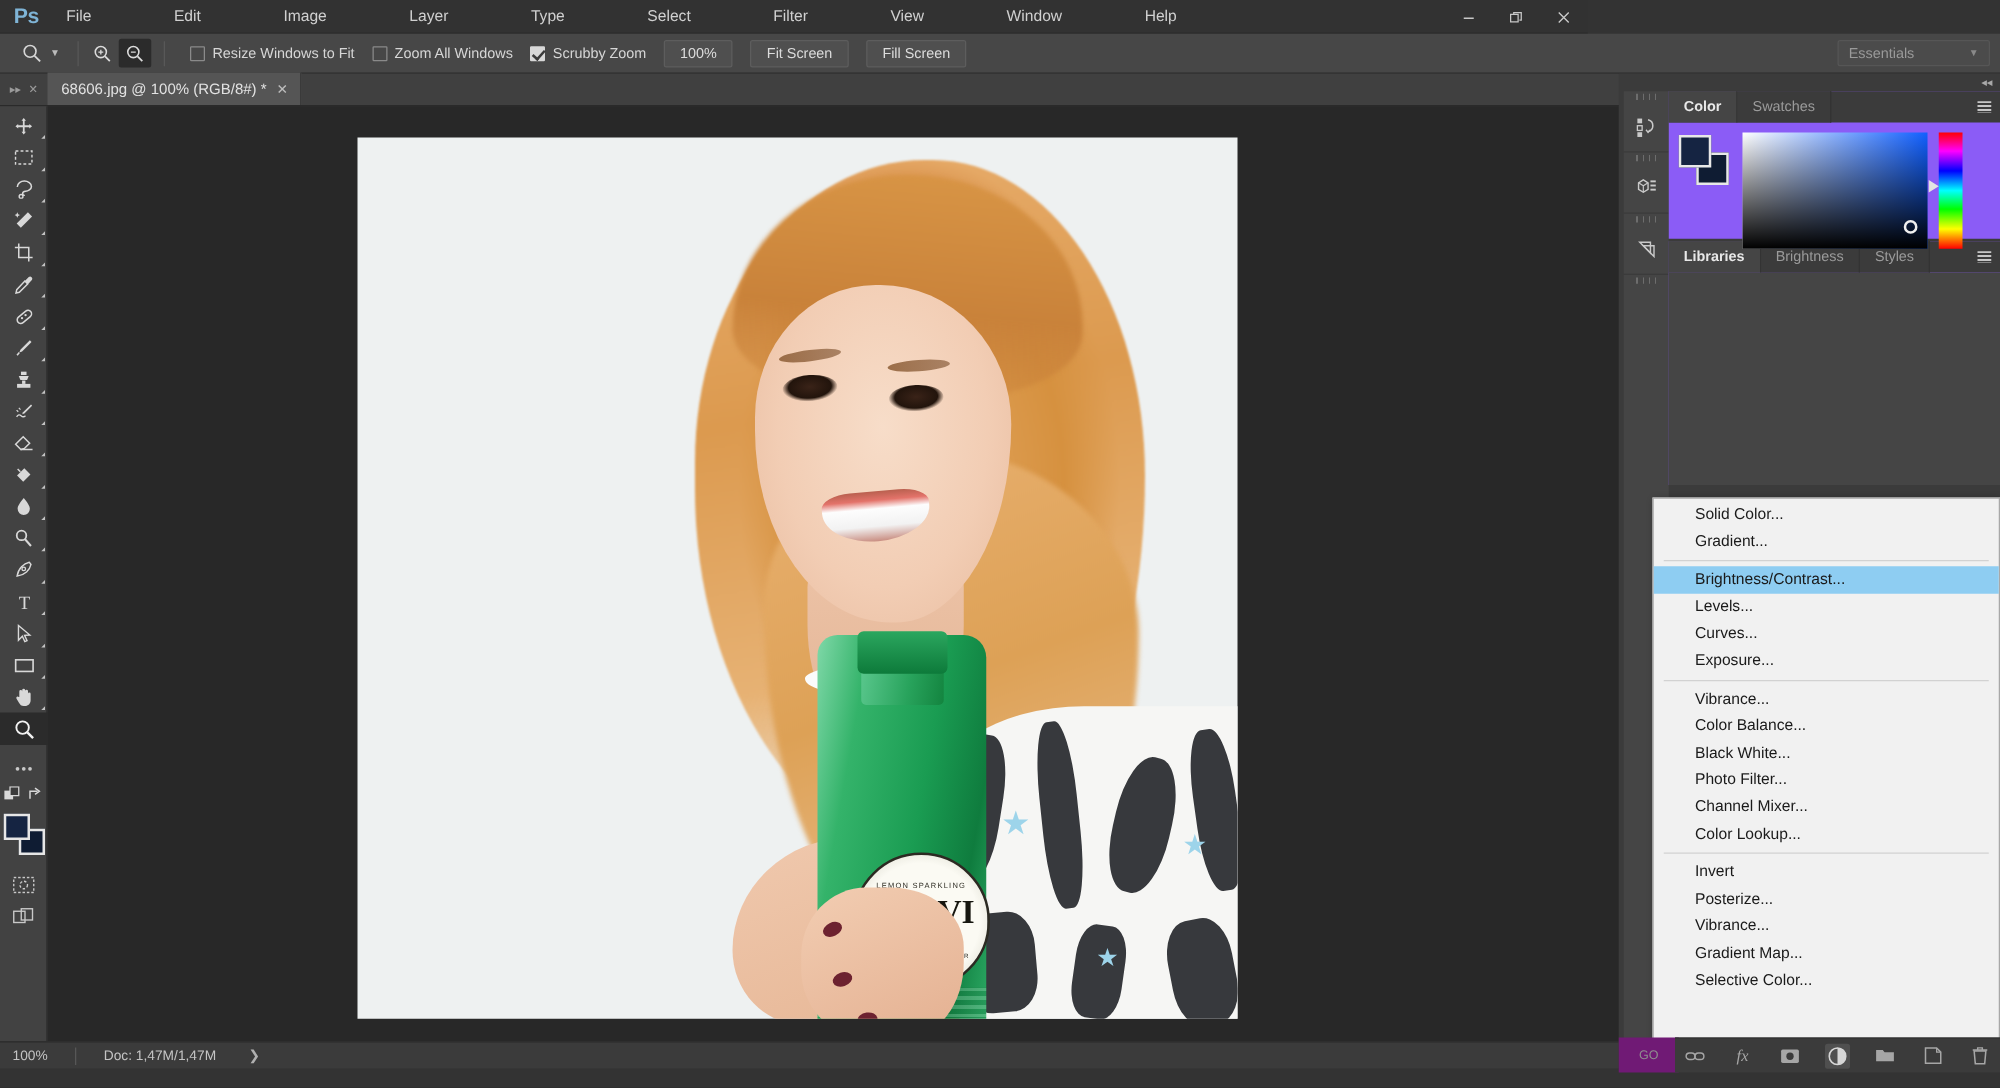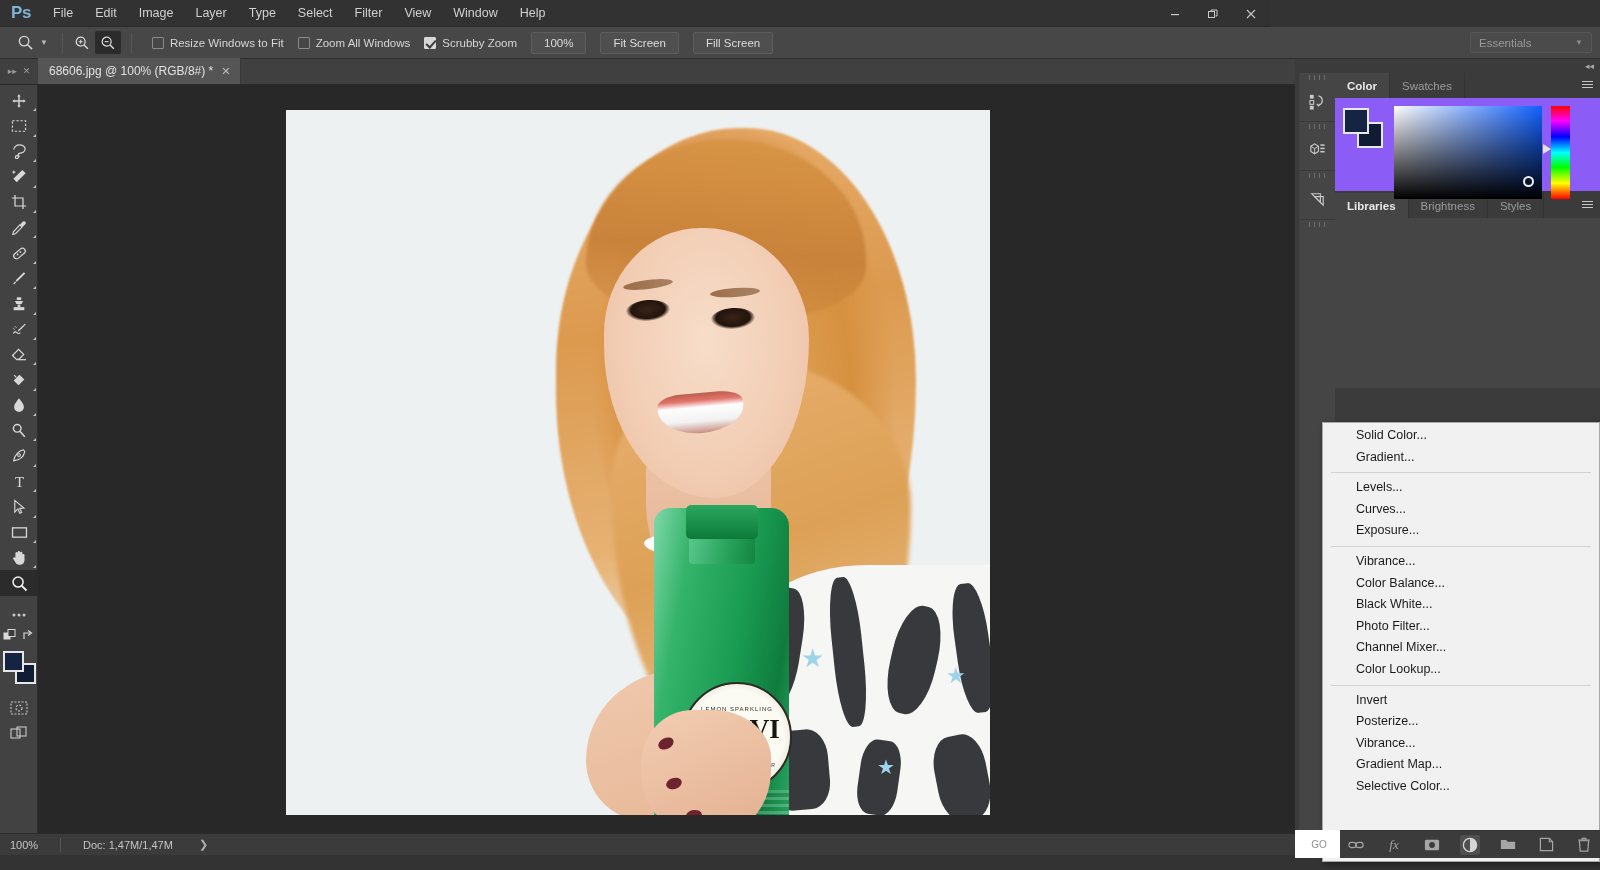--- a/index.html
+++ b/index.html
@@ -396,21 +396,20 @@
 
   
   .adjmenu {
     position: absolute; left: 1322px; top: 398px;
     width: 278px; height: 440px;
     background: #f1f1f1;
     border: 1px solid #a8a8a8;
     box-shadow: 2px 2px 6px rgba(0,0,0,0.45);
     padding: 2px 0;
     z-index: 50;
-    margin-top: 24px;
   }
   .adjitem {
     height: 21.6px; line-height: 21.6px;
     padding-left: 33px;
     font-size: 12.5px; color: #1a1a1a;
     font-family: "Liberation Sans", sans-serif;
     white-space: nowrap;
   }
   .adjitem.selected { background: #8ecdf2; }
   .adjsep {
@@ -424,37 +423,37 @@
     background: #3b3b3b;
     display: flex; align-items: center; justify-content: center; gap: 18px;
     color: #a6a6a6; font-size: 13px;
     z-index: 60;
     border-top: 1px solid #333;
   }
   .lb-ico { width: 20px; height: 20px; display:flex; align-items:center; justify-content:center; }
   .lb-ico.hl { background: #4f4f4f; border-radius: 2px; }
   .dock-footer-left {
     position: absolute; left: 1295px; top: 830px; width: 48px; height: 28px;
-    background: #ffffff; color: #8f8f8f; font-size: 10px;
+    background: #701a75; color: #8f8f8f; font-size: 10px;
     display: flex; align-items: center; justify-content: center;
     z-index: 60;
   }
   .bottom-strip {
     position: absolute; left: 0; top: 855px; width: 1600px; height: 15px;
     background: #333333;
   }
 </style>
 </head>
 <body>
 
 <div class="app">
 
   <div class="menubar">
     <div class="ps-logo">Ps</div>
-    <div id="menu-items-host" style="display:flex;">
+    <div id="menu-items-host" style="display:flex;gap:44px;">
         <div class="menu-item">File</div>
         <div class="menu-item">Edit</div>
         <div class="menu-item">Image</div>
         <div class="menu-item">Layer</div>
         <div class="menu-item">Type</div>
         <div class="menu-item">Select</div>
         <div class="menu-item">Filter</div>
         <div class="menu-item">View</div>
         <div class="menu-item">Window</div>
         <div class="menu-item">Help</div>
@@ -842,20 +841,21 @@
         <div class="lib-body"></div>
       </div>
 
     </div>
   </div>
 
   <div class="adjmenu" id="adjmenu-host">
       <div class="adjitem">Solid Color...</div>
       <div class="adjitem">Gradient...</div>
       <div class="adjsep"></div>
+      <div class="adjitem selected">Brightness/Contrast...</div>
       <div class="adjitem">Levels...</div>
       <div class="adjitem">Curves...</div>
       <div class="adjitem">Exposure...</div>
       <div class="adjsep"></div>
       <div class="adjitem">Vibrance...</div>
       <div class="adjitem">Color Balance...</div>
       <div class="adjitem">Black  White...</div>
       <div class="adjitem">Photo Filter...</div>
       <div class="adjitem">Channel Mixer...</div>
       <div class="adjitem">Color Lookup...</div>

